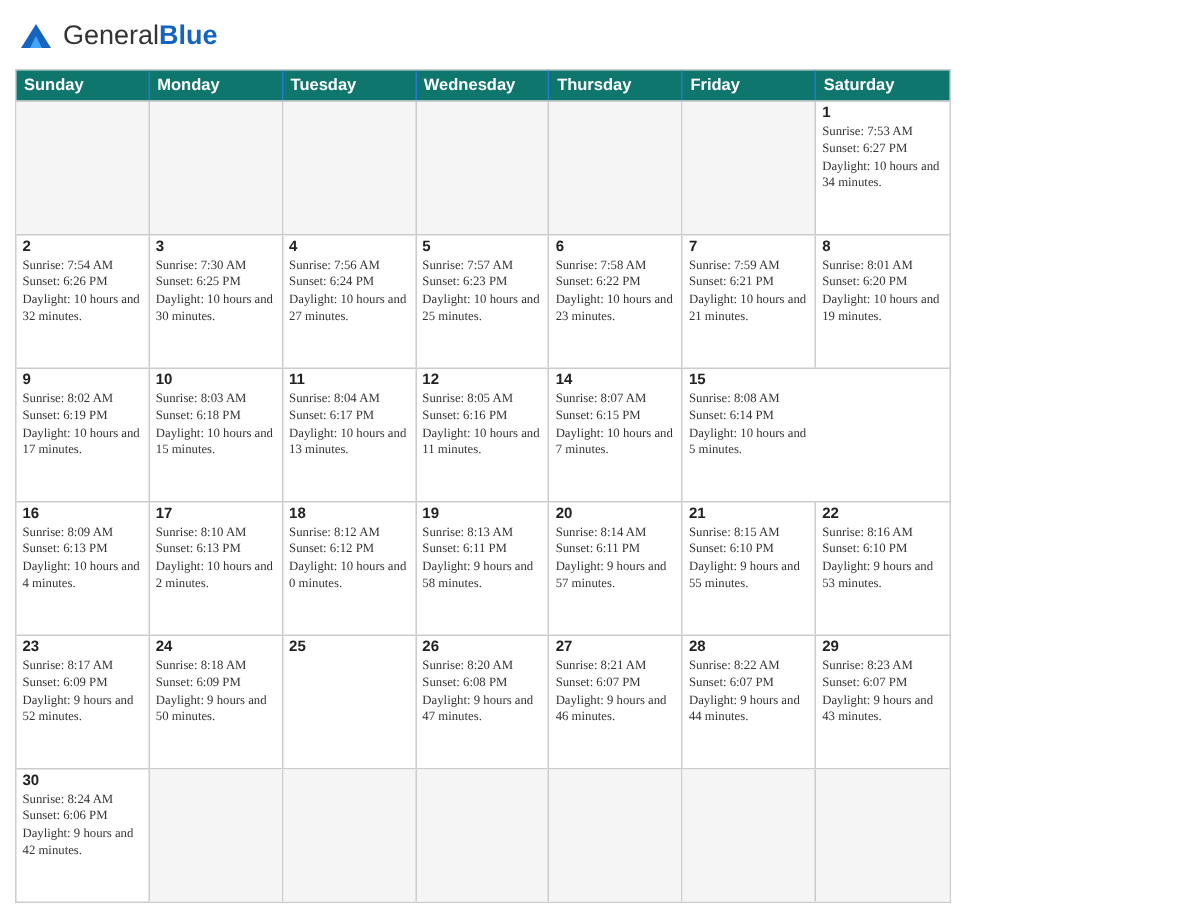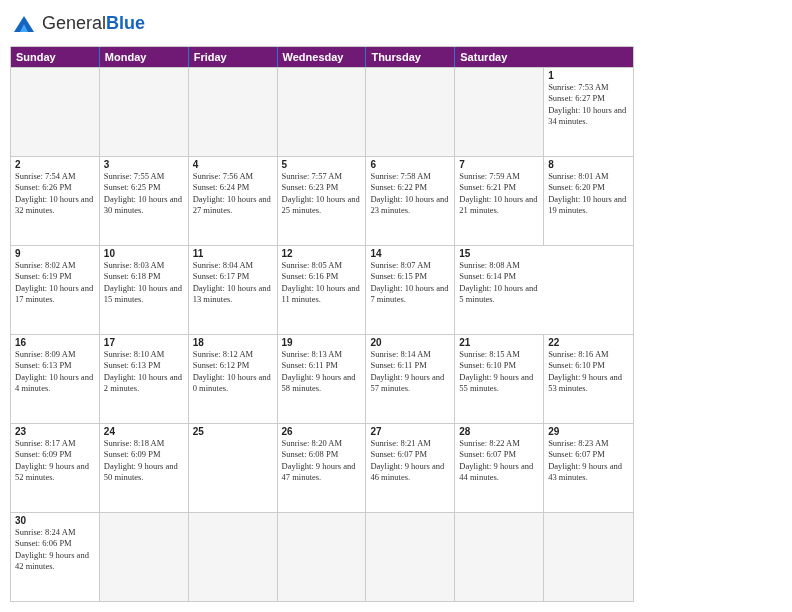--- a/index.html
+++ b/index.html
@@ -56,21 +56,21 @@
     }
     .calendar {
       flex: 1;
       display: flex;
       flex-direction: column;
       border: 1px solid #ccc;
     }
     .cal-header {
       display: grid;
       grid-template-columns: repeat(7, 1fr);
-      background: #701a75;
+      background: #0f766e;
     }
     .cal-header-cell {
       color: #fff;
       font-size: 11px;
       font-weight: bold;
       padding: 4px 5px;
       text-align: left;
       border-right: 1px solid #2478d4;
     }
     .cal-header-cell:last-child {
@@ -132,23 +132,24 @@
     <div class="title-block">
       <div class="month-title"></div>
       <div class="location-title"></div>
     </div>
   </div>
 
   <div class="calendar">
     <div class="cal-header">
     <div class="cal-header-cell">Sunday</div>
         <div class="cal-header-cell">Monday</div>
-        <div class="cal-header-cell">Friday</div>
+        <div class="cal-header-cell">Tuesday</div>
         <div class="cal-header-cell">Wednesday</div>
         <div class="cal-header-cell">Thursday</div>
+        <div class="cal-header-cell">Friday</div>
         <div class="cal-header-cell">Saturday</div>
       </div>
     <div class="cal-body">
     <div class="cal-row">
           <div class="cal-cell empty"></div>
           <div class="cal-cell empty"></div>
           <div class="cal-cell empty"></div>
           <div class="cal-cell empty"></div>
           <div class="cal-cell empty"></div>
           <div class="cal-cell empty"></div>
@@ -161,21 +162,21 @@
         </div>
         <div class="cal-row">
           <div class="cal-cell">
             <span class="day-num">2</span>
             <div class="day-info">Sunrise: 7:54 AM
 Sunset: 6:26 PM
 Daylight: 10 hours and 32 minutes.</div>
           </div>
           <div class="cal-cell">
             <span class="day-num">3</span>
-            <div class="day-info">Sunrise: 7:55 AM
+            <div class="day-info">Sunrise: 7:30 AM
 Sunset: 6:25 PM
 Daylight: 10 hours and 30 minutes.</div>
           </div>
           <div class="cal-cell">
             <span class="day-num">4</span>
             <div class="day-info">Sunrise: 7:56 AM
 Sunset: 6:24 PM
 Daylight: 10 hours and 27 minutes.</div>
           </div>
           <div class="cal-cell">

